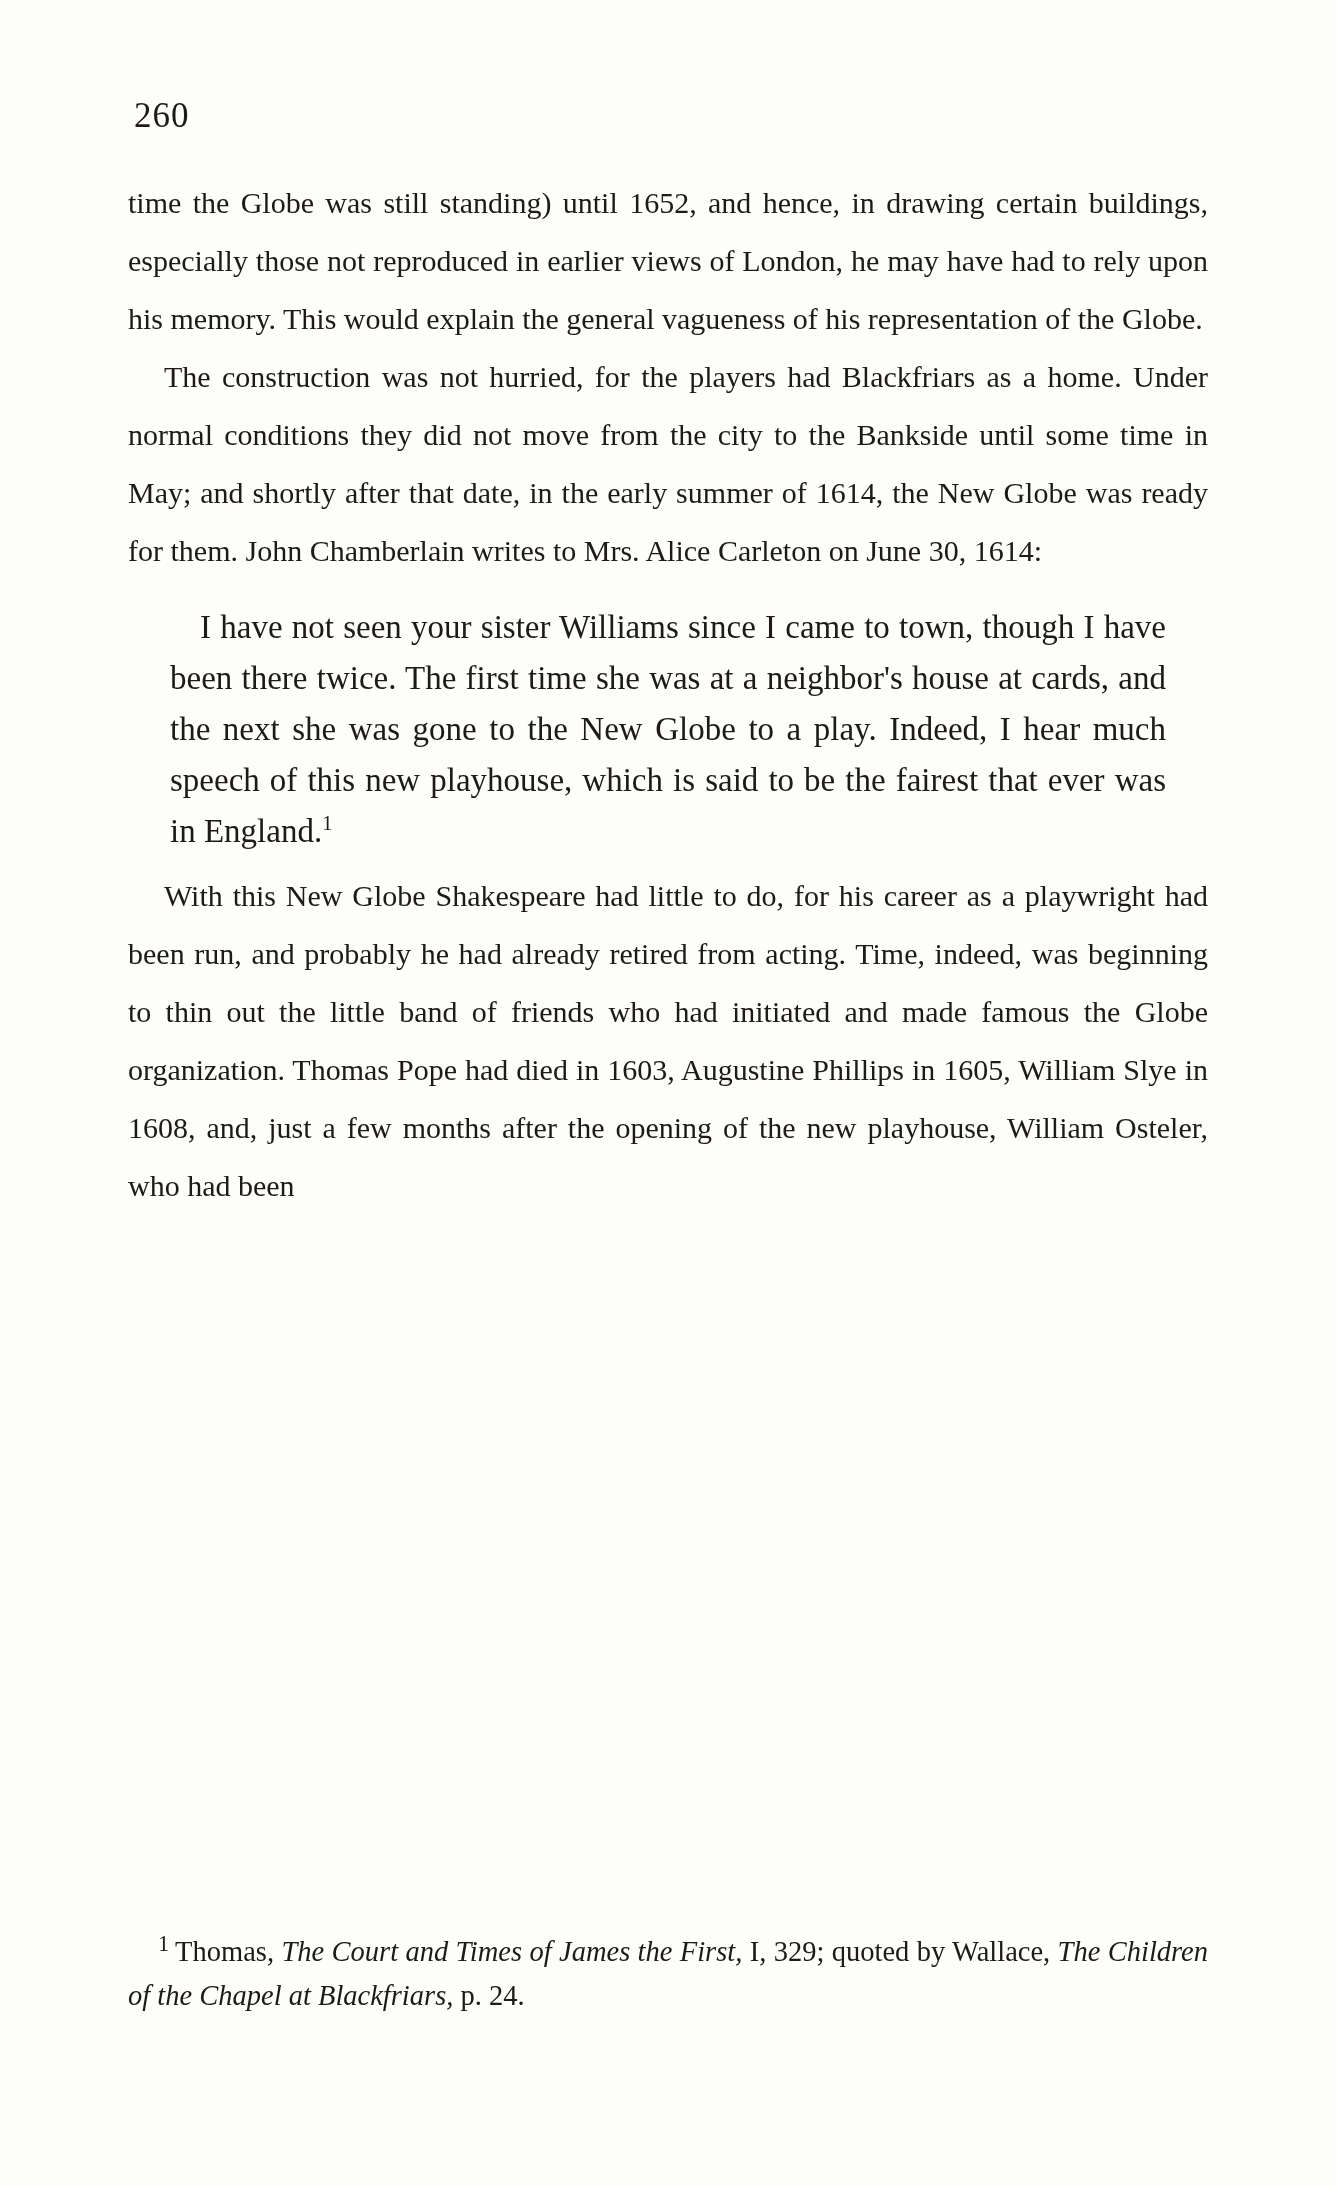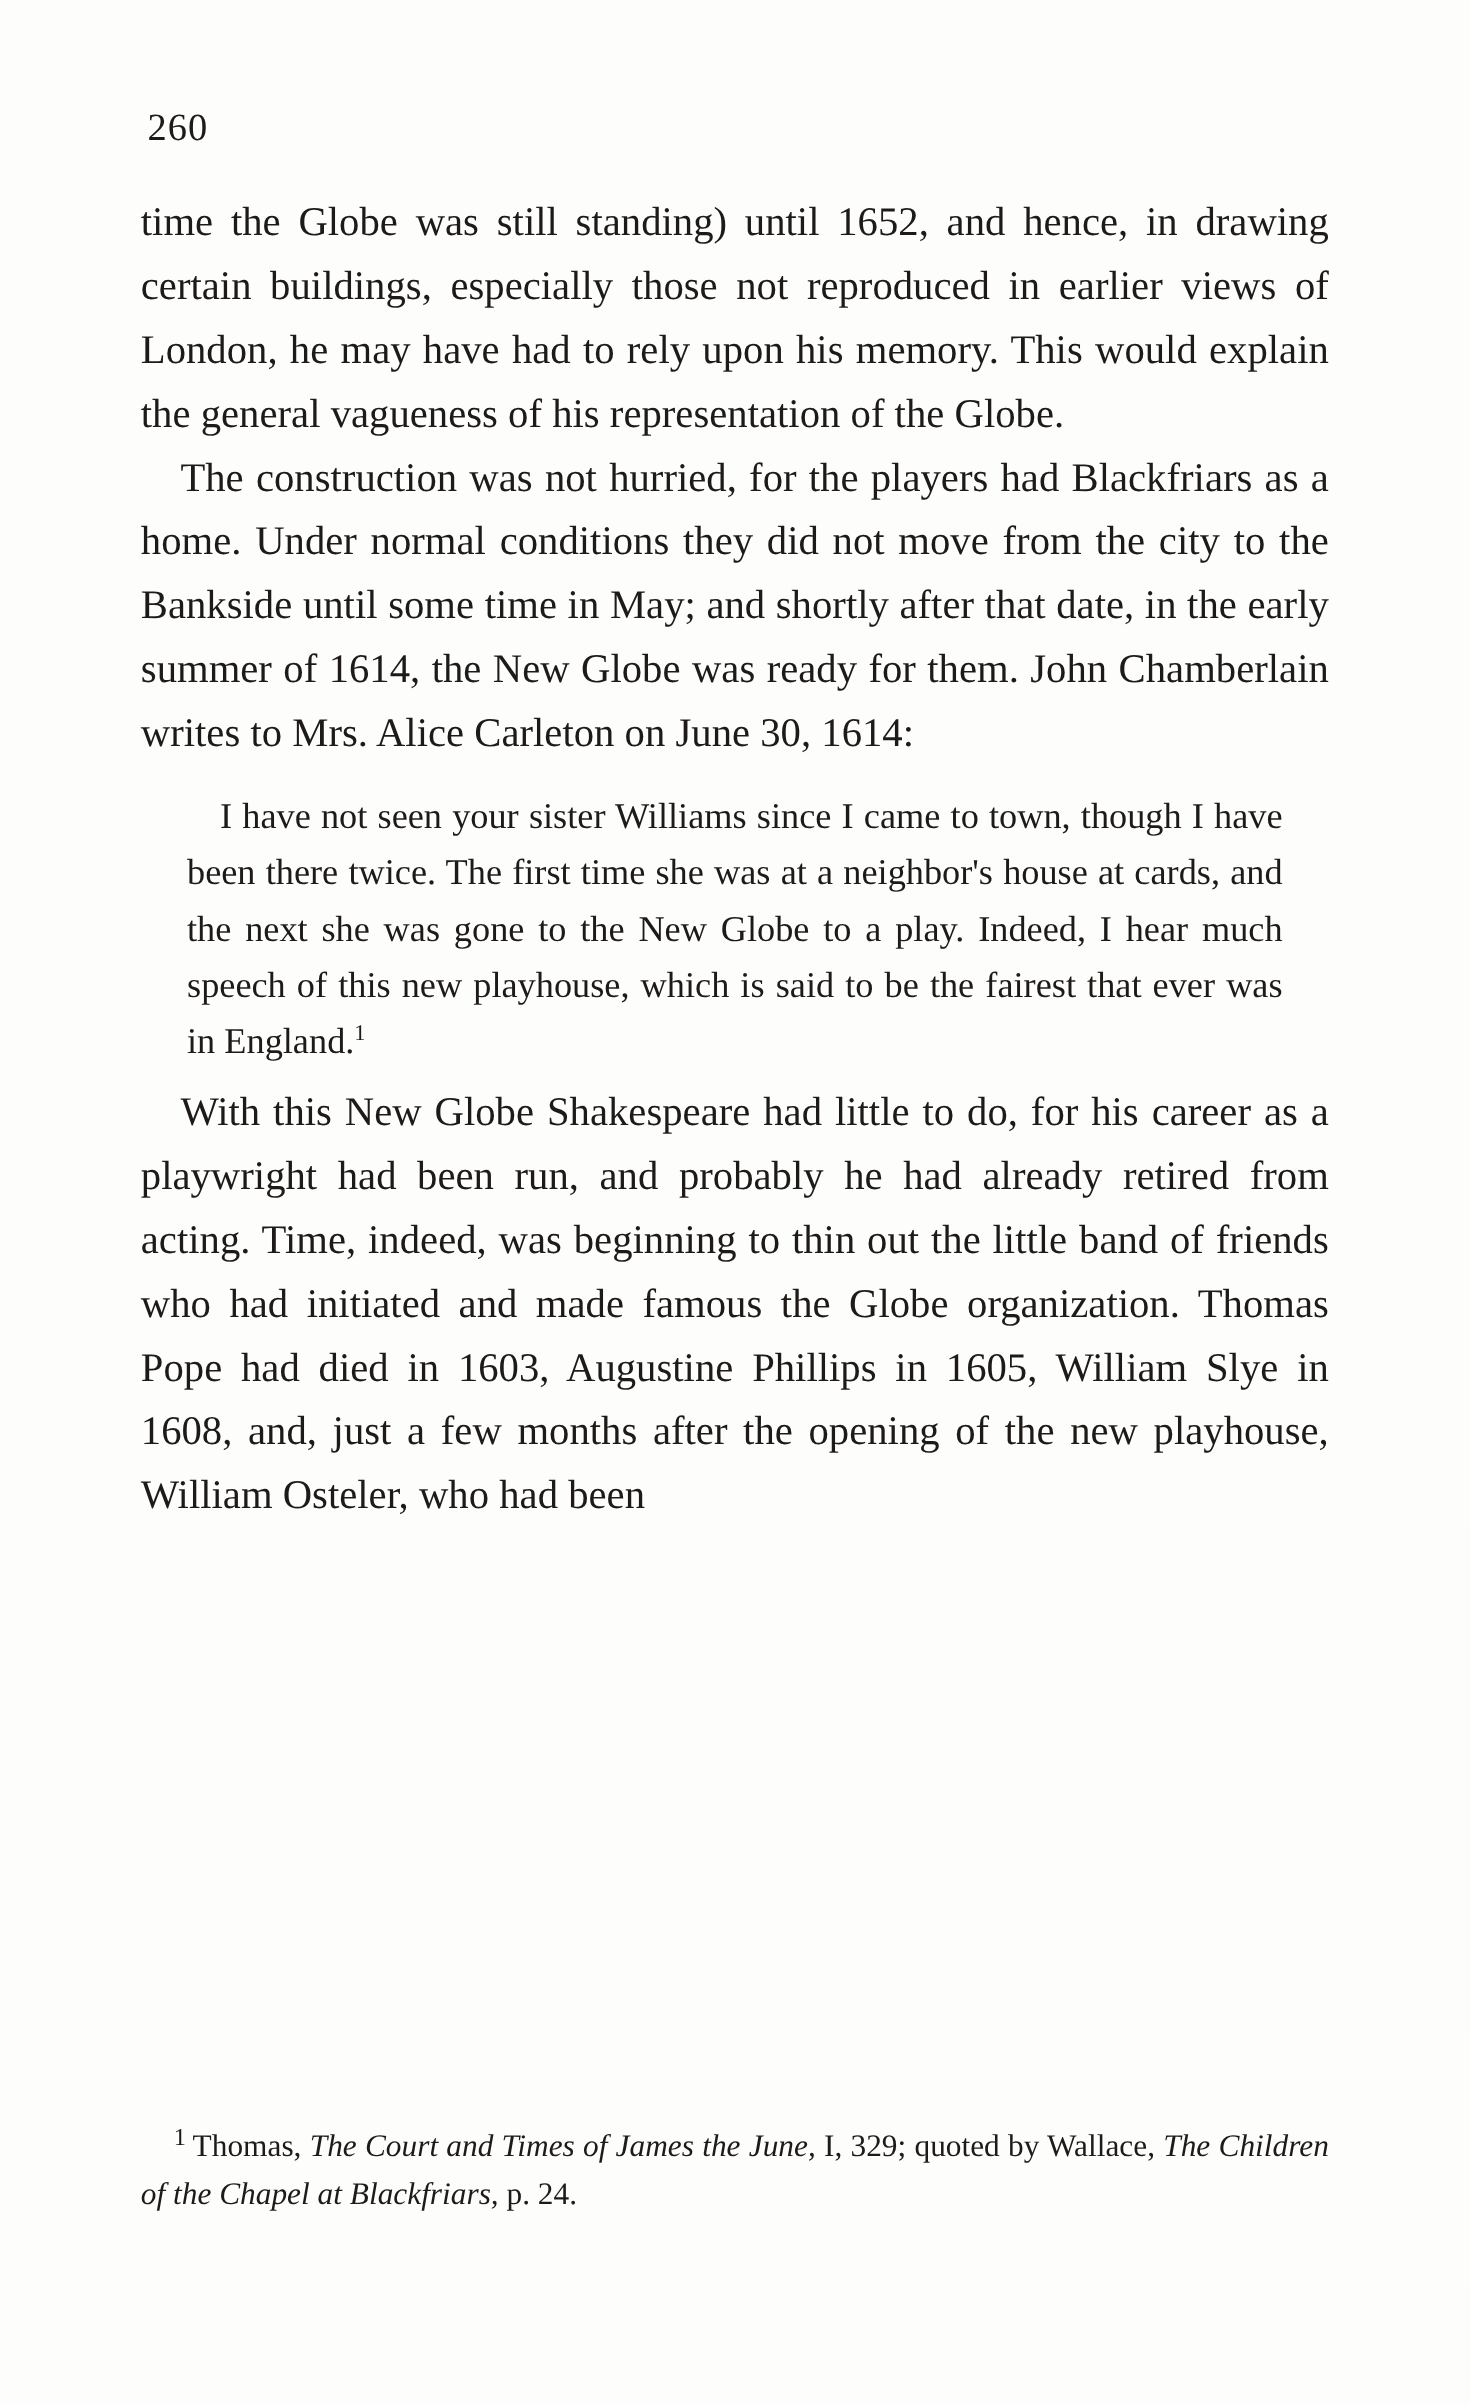--- a/index.html
+++ b/index.html
@@ -32,21 +32,21 @@
     font-size: 35px;
     letter-spacing: 1px;
     font-variant: normal;
   }
   .running-title {
     font-size: 40px;
     letter-spacing: 2.4px;
     font-weight: 400;
   }
   .body-text {
-    font-size: 37px;
+    font-size: 30px;
     line-height: 58px;
     text-align: justify;
     text-justify: inter-word;
     hyphens: none;
   }
   .body-text p {
     margin: 0;
   }
   .body-text p.indent {
     text-indent: 36px;
@@ -107,16 +107,16 @@
 
   <blockquote class="quote">
     <p><span>I have not seen your sister Williams since I came to town, though I have been there twice. The first time she was at a neighbor's house at cards, and the next she was gone to the New Globe to a play. Indeed, I hear much speech of this new playhouse, which is said to be the fairest that ever was in England.</span><sup>1</sup></p>
   </blockquote>
 
   <div class="body-text">
     <p class="indent">With this New Globe Shakespeare had little to do, for his career as a playwright had been run, and probably he had already retired from acting. Time, indeed, was beginning to thin out the little band of friends who had initiated and made famous the Globe organization. Thomas Pope had died in 1603, Augustine Phillips in 1605, William Slye in 1608, and, just a few months after the opening of the new playhouse, William Osteler, who had been</p>
   </div>
 
   <div class="footnotes">
-    <p><span class="marker">1</span><span>Thomas, </span><span class="fn-title">The Court and Times of James the June,</span><span> I, 329; quoted by Wallace, </span><span class="fn-title">The Children of the Chapel at Blackfriars,</span><span> p. 24.</span></p>
+    <p><span class="marker">1</span><span>Thomas, </span><span class="fn-title">The Court and Times of James the First,</span><span> I, 329; quoted by Wallace, </span><span class="fn-title">The Children of the Chapel at Blackfriars,</span><span> p. 24.</span></p>
   </div>
 
 </div>
 
 </body></html>

